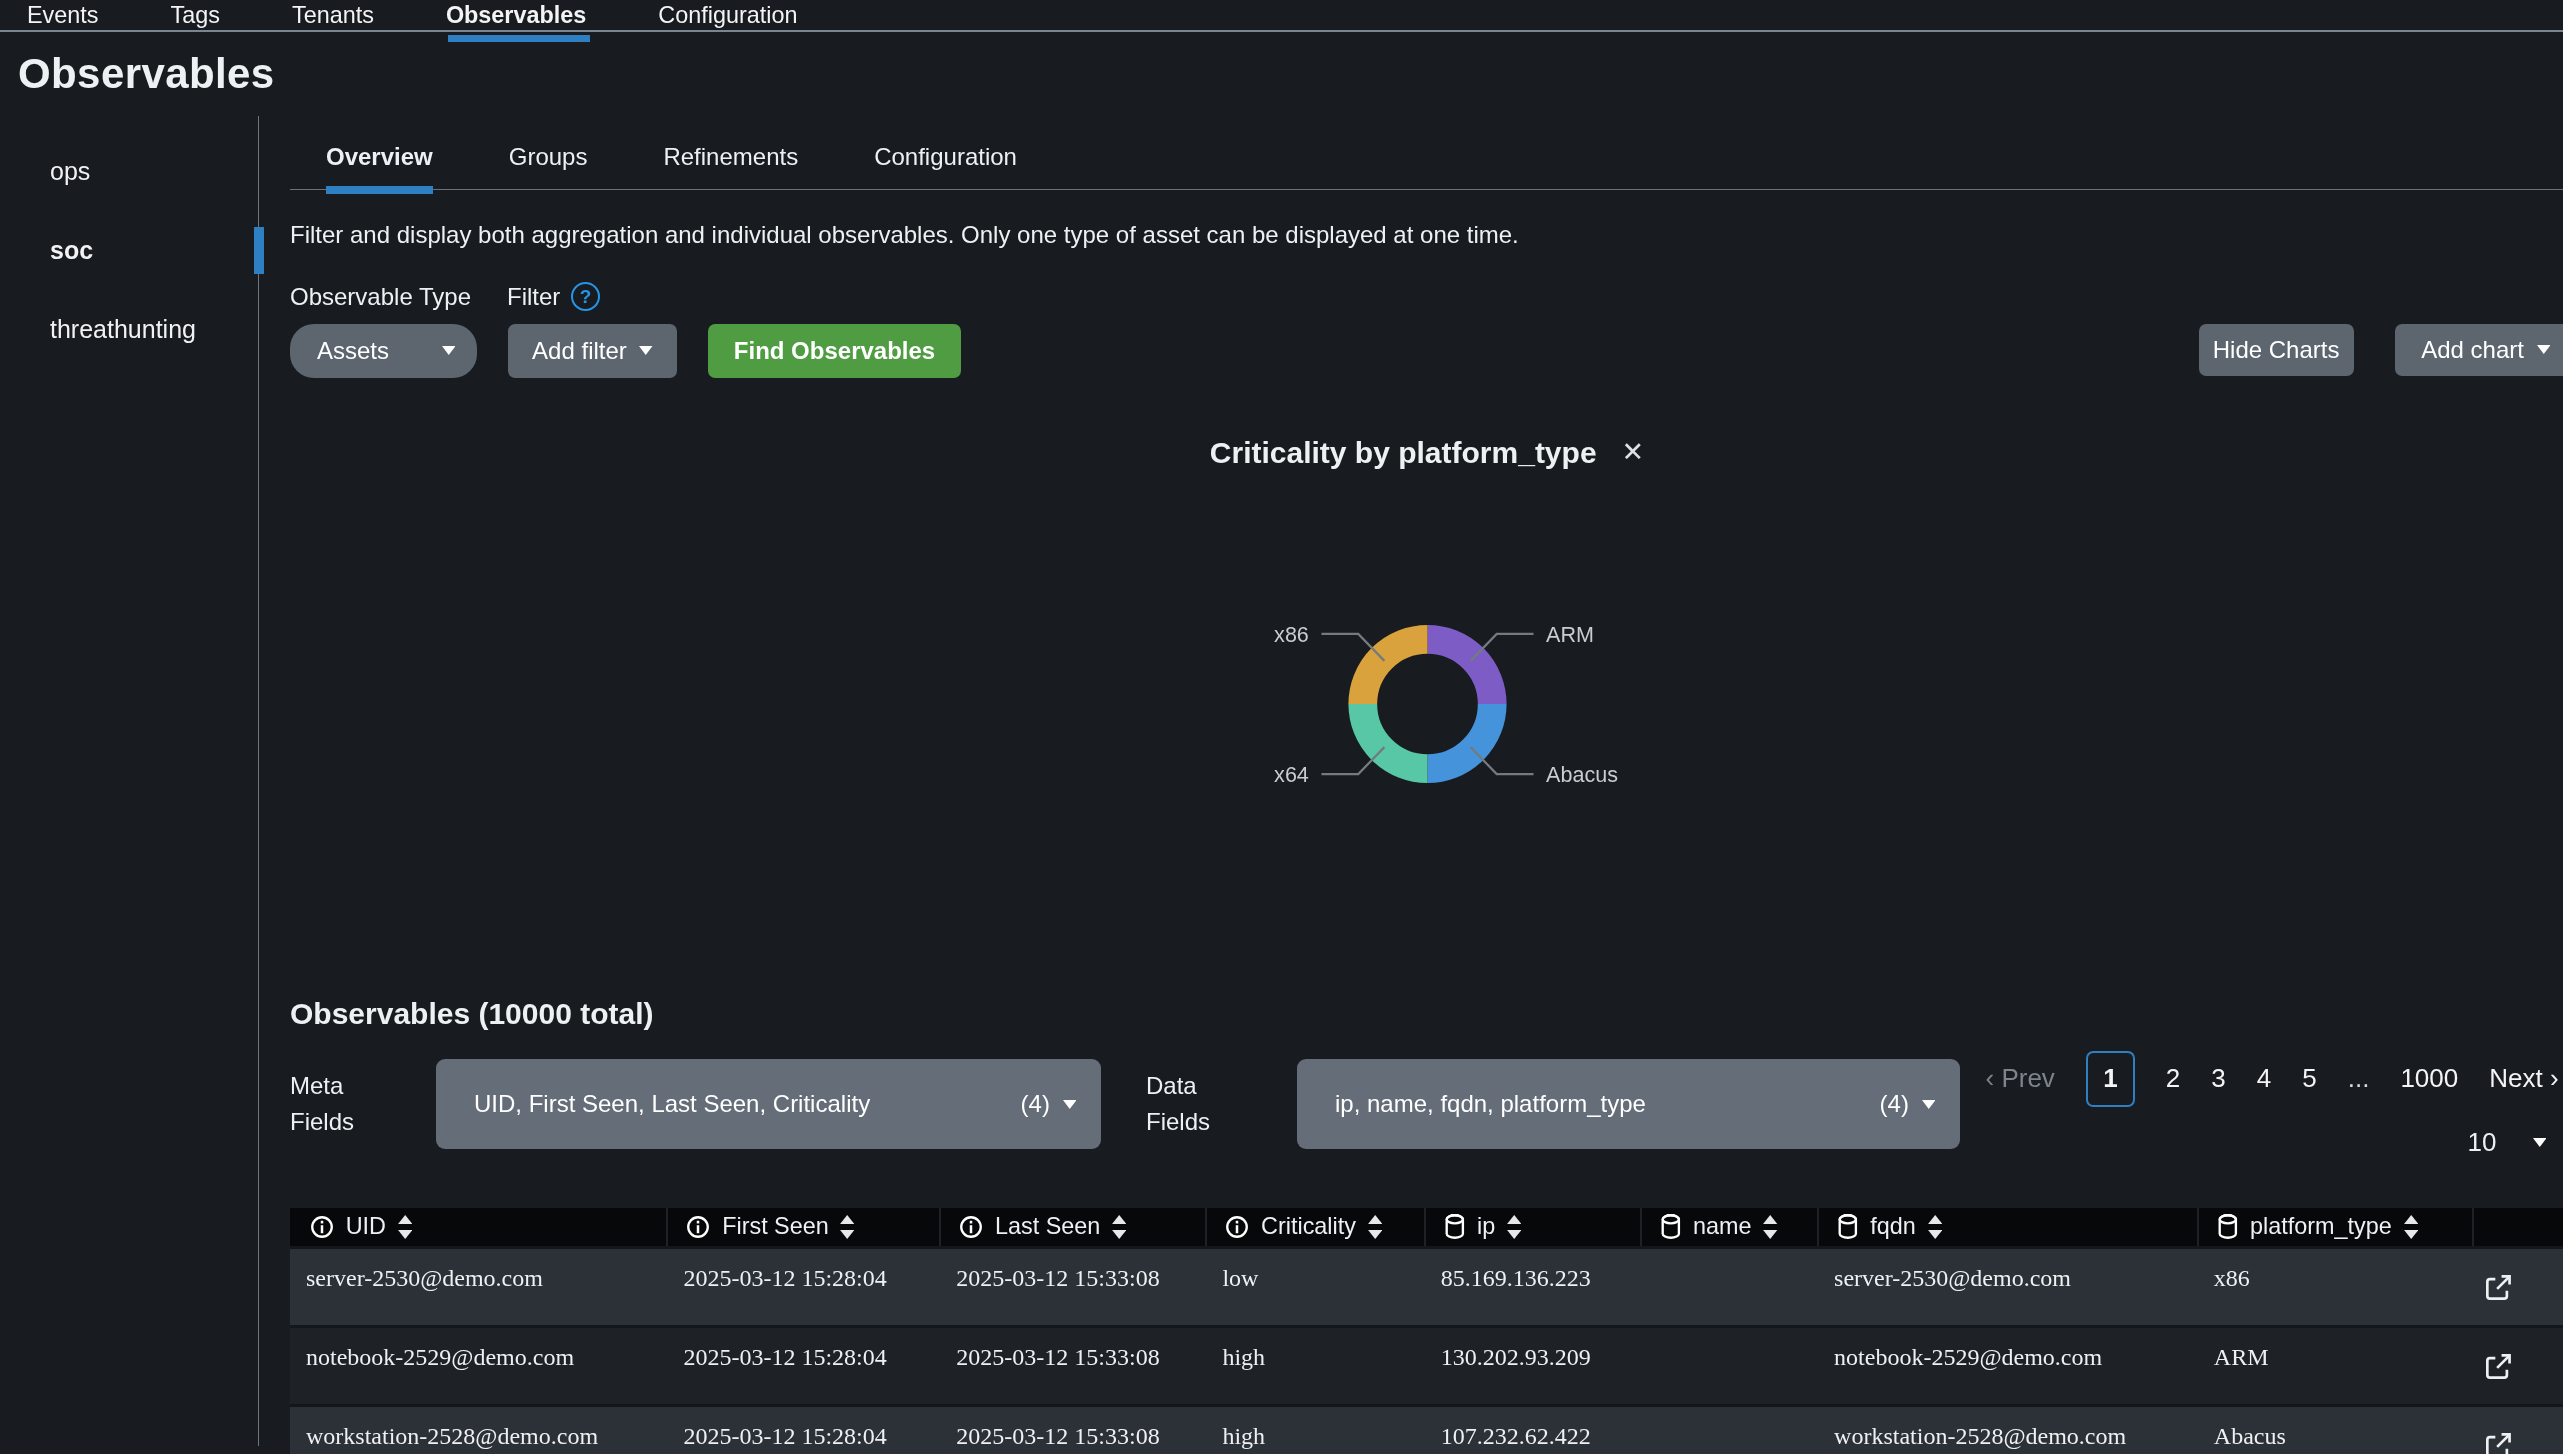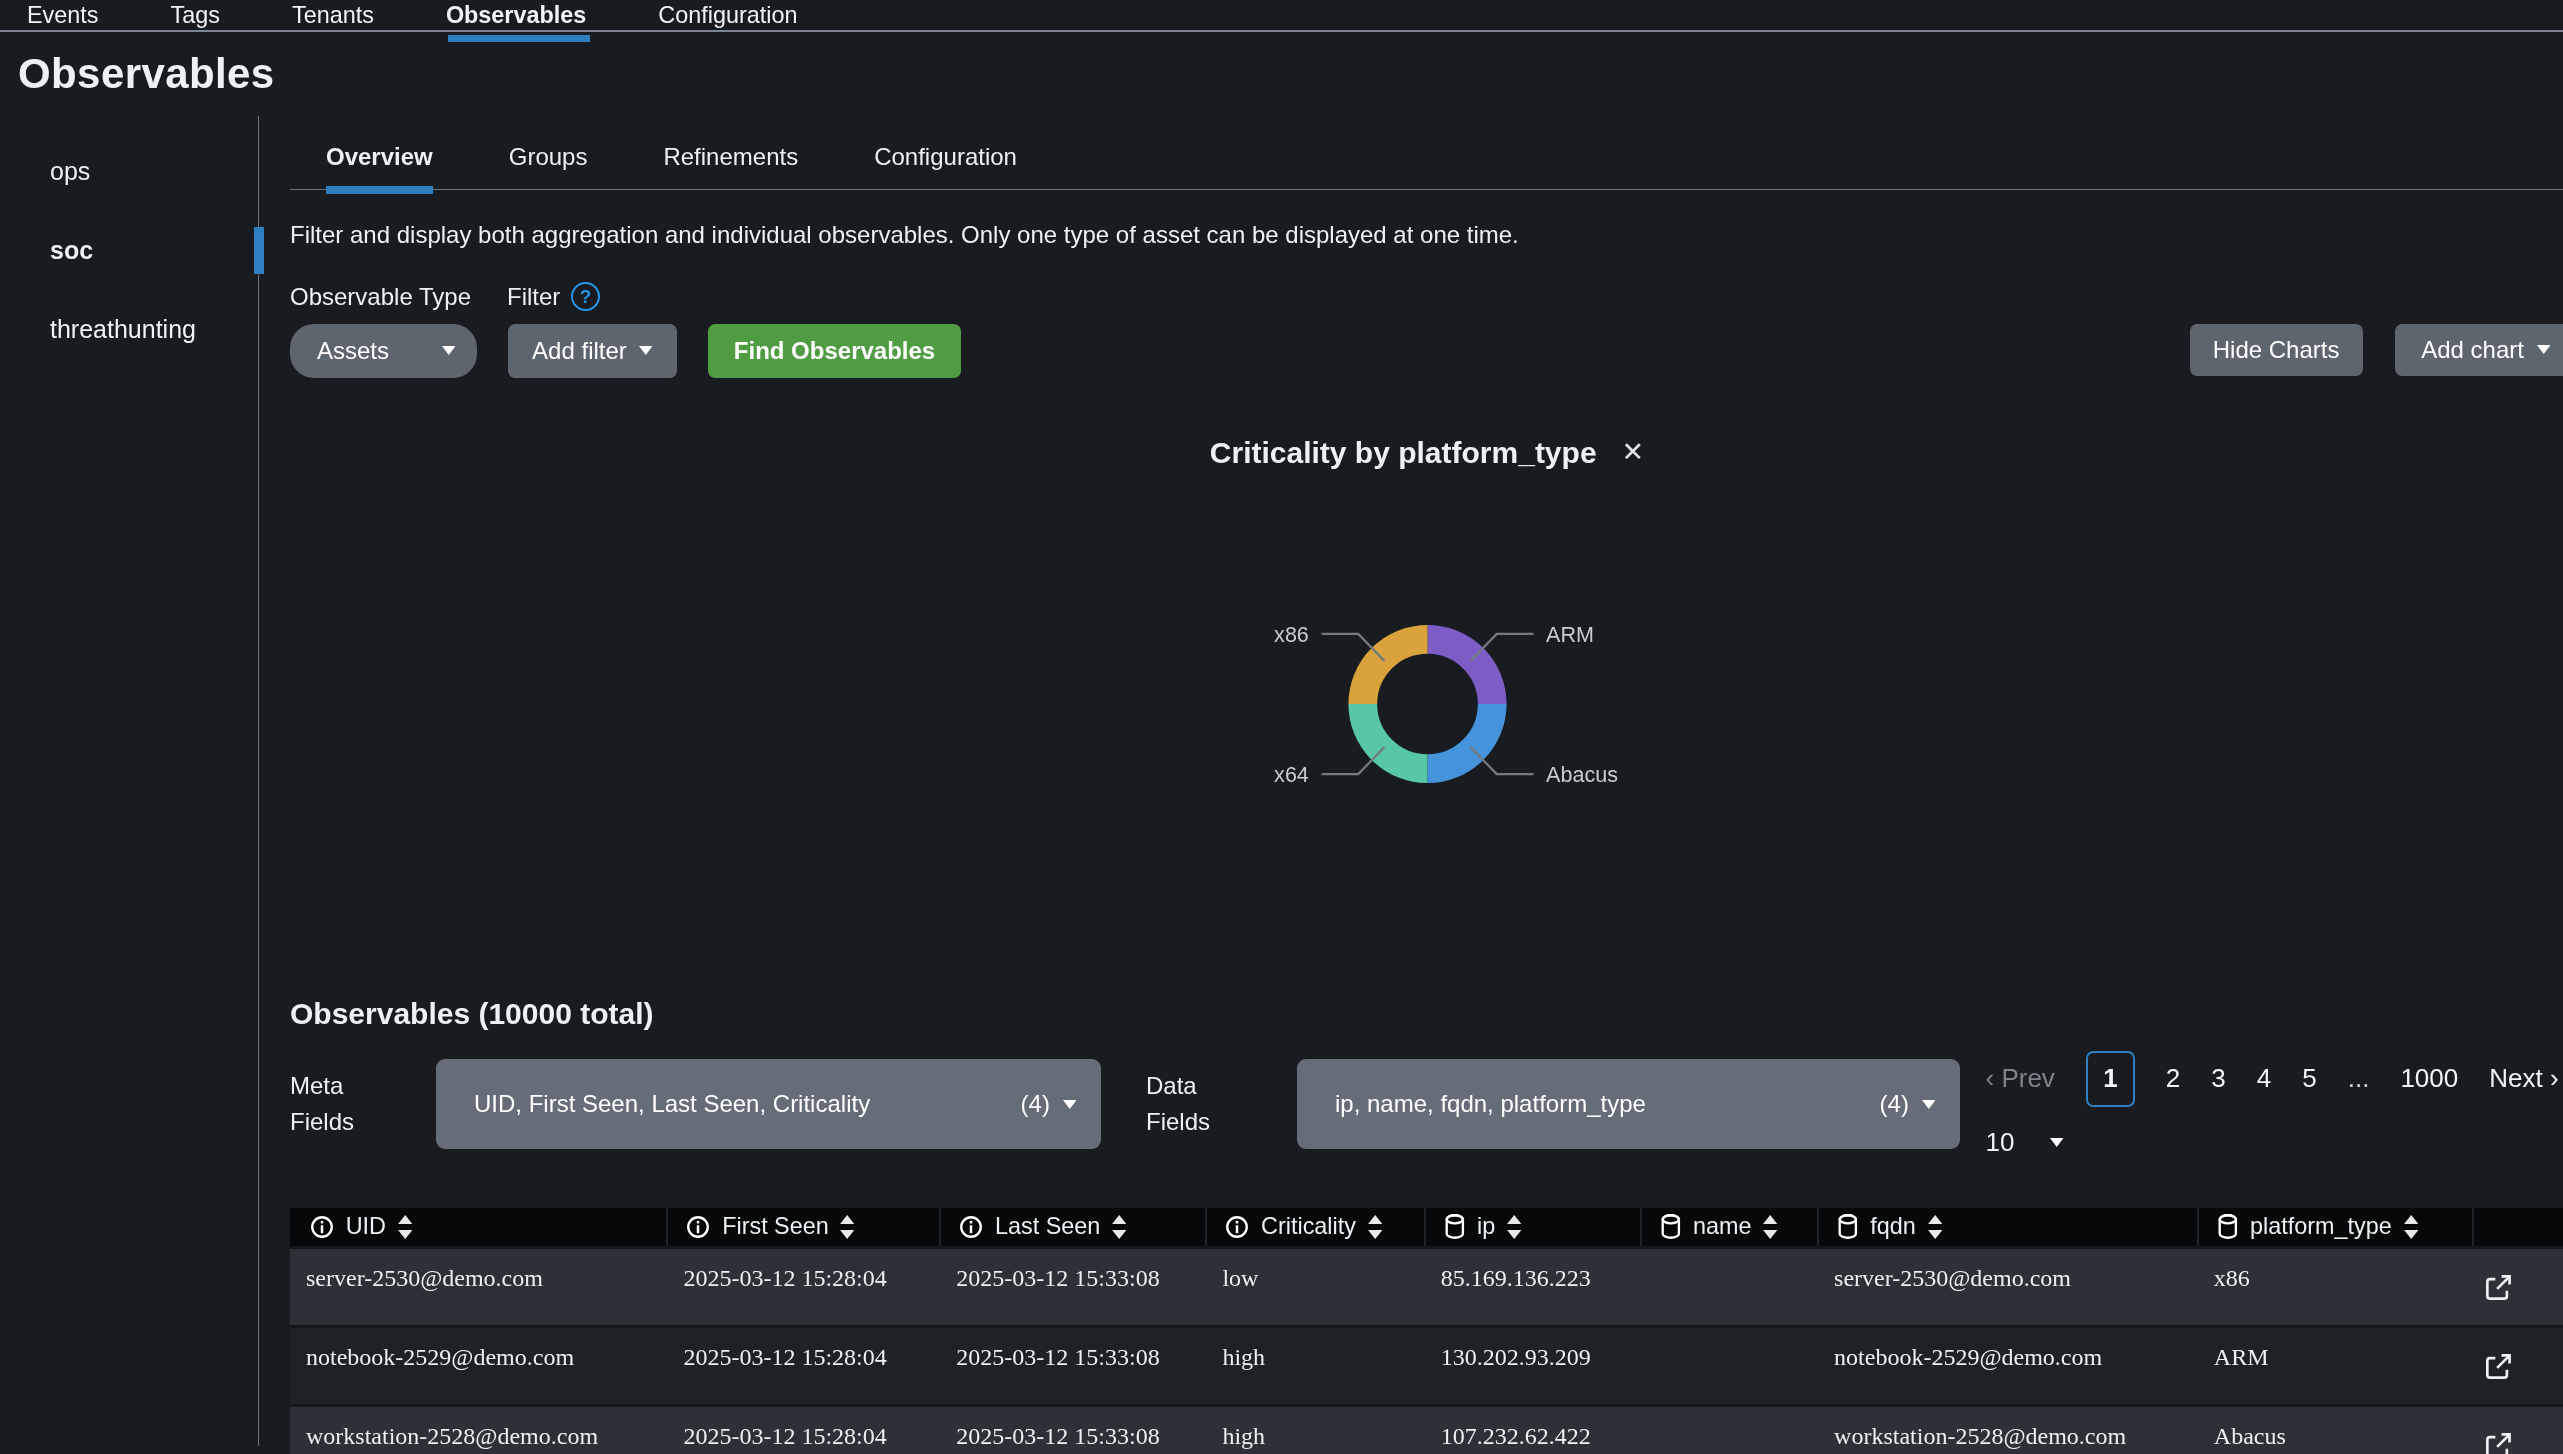--- a/index.html
+++ b/index.html
@@ -39,40 +39,40 @@
   .help-icon { width:29px; height:29px; border:2.7px solid #2595e8; border-radius:50%;
                color:#2595e8; font-size:19px; font-weight:bold; display:flex; align-items:center; justify-content:center; cursor:pointer; }
   .controls { margin-top:12.6px; position:relative; display:flex; align-items:center; height:54px; }
   .btn { background:#5d656f; color:#fff; border:none; border-radius:7.2px; height:54px;
          font-size:24px; font-family:inherit; display:inline-flex; align-items:center; justify-content:center; cursor:pointer; }
   .btn .caret { margin-left:12.6px; }
   .btn-assets { width:187px; justify-content:space-between; padding:0 21.6px 0 27px; margin-right:31px;border-radius:24px; }
   .btn-addfilter { width:169px; margin-right:31px; }
   .btn-find { width:253px; background:#4f9c43; font-weight:bold; }
   .right-btns { position:absolute; right:-12.6px; top:0; display:flex; }
-  .btn-hide { width:173px; margin-right:32px; height:52px; }
+  .btn-hide { width:155px; margin-right:41px; height:52px; }
   .btn-addchart { width:182px; height:52px; }
   .caret { width:13.5px; height:9px; display:inline-block; }
   
   .chart-head { margin-top:58px; display:flex; align-items:center; justify-content:center; gap:25px; }
   .chart-title { font-size:30px; font-weight:bold; }
   .chart-close { font-size:27px; color:#dfe2e5; cursor:pointer; line-height:1; }
   .chart-svg-wrap { margin-top:99px; display:flex; justify-content:center; }
   
   .tbl-heading { margin-top:158px; font-size:30px; font-weight:bold; }
   .fields-row { margin-top:20px; display:flex; align-items:center; }
   .field-label { font-size:24px; line-height:36px; width:108px; }
   .dropdown { background:#656d78; border-radius:9px; height:90px; display:flex; align-items:center;
               justify-content:space-between; font-size:24px; color:#fff; cursor:pointer; padding:0 25px 0 38px; }
   .dd-meta { width:665px; margin-left:38px; }
   .dd-data { width:663px; margin-left:43px; }
   .lbl-data { margin-left:45px; }
   .dd-right { display:flex; align-items:center; gap:12.6px; }
   
-  .pager-block { margin-left:auto; padding-right:5.4px; display:flex; flex-direction:column; align-items:flex-start; }
+  .pager-block { margin-left:auto; padding-right:5.4px; display:flex; flex-direction:column; align-items:flex-end; }
   .pager { display:flex; align-items:center; gap:31px; font-size:26px; }
   .pg-prev { color:#7d848b; cursor:pointer; }
   .pg-next { color:#f2f4f6; cursor:pointer; }
   .pg-num { color:#f2f4f6; cursor:pointer; }
   .pg-num.active { border:2.7px solid #2f80c2; border-radius:7.2px; width:49px; height:56px;
                    display:flex; align-items:center; justify-content:center; font-weight:bold; }
   .pg-ellipsis { color:#d8dadd; }
   .page-size { margin-top:20px; display:flex; align-items:center; gap:36px; font-size:26px; padding-right:12.6px; cursor:pointer; }
   
   table.obs { margin-top:50px; width:2274px; border-collapse:collapse; table-layout:fixed; }

